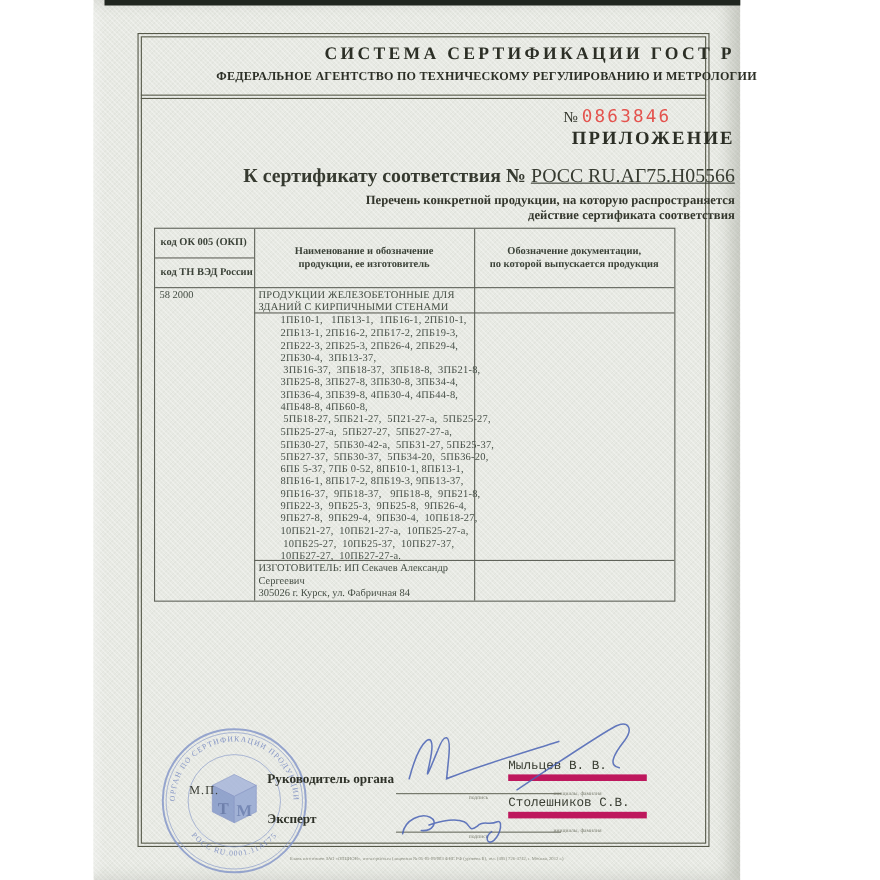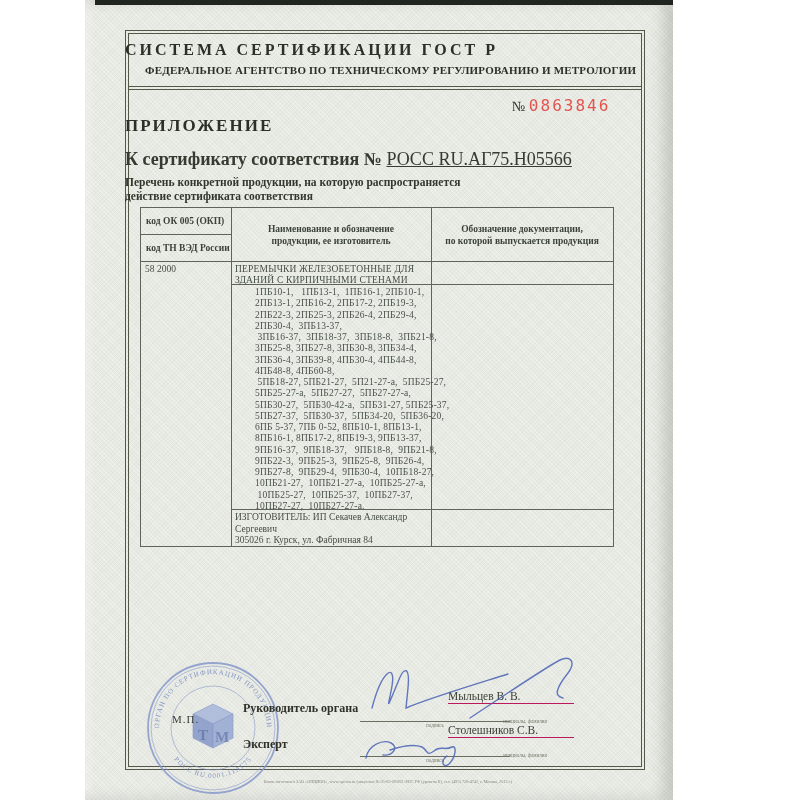--- a/index.html
+++ b/index.html
@@ -12,43 +12,43 @@
            repeating-linear-gradient(45deg, rgba(255,255,255,.30) 0 1px, rgba(0,0,0,0) 1px 3px),
            repeating-linear-gradient(-45deg, rgba(120,128,115,.05) 0 1px, rgba(0,0,0,0) 1px 3px);
          box-shadow:inset -10px 0 14px rgba(110,115,102,.28), inset 4px 0 8px rgba(255,255,255,.4);}
   .topbar{position:absolute;left:95px;top:0;width:578px;height:5px;background:#20261f;}
   
   .frame{position:absolute;left:125px;top:30px;width:518px;height:738px;border:1px solid #565а4c;border:1px solid #555848;}
   .frame-inner{position:absolute;inset:2px;border:1px solid #555848;}
   .header-sep{position:absolute;left:2px;right:2px;top:55px;height:2px;
               border-top:1px solid #555848;border-bottom:1px solid #555848;}
   
-  .t-center{position:absolute;left:125px;width:543px;text-align:left;}
+  .t-center{position:absolute;left:125px;width:543px;text-align:right;}
   .sys-title{top:41px;font-size:16px;font-weight:bold;letter-spacing:3px;color:#2c2f26;}
   .agency{top:64px;font-size:11px;font-weight:bold;letter-spacing:.2px;color:#2c2f26;padding-left:20px;}
   .serial{position:absolute;left:512px;top:96px;font-size:14px;white-space:nowrap;}
   .serial .num{font-family:"DejaVu Sans Mono","Liberation Mono",monospace;
                font-size:16px;color:#e4534e;letter-spacing:2px;}
   .appendix{top:116px;font-size:17px;font-weight:bold;letter-spacing:2px;color:#2c2f26;}
   .certline{top:149px;font-size:18px;font-weight:bold;color:#363a30;}
   .certline .u{text-decoration:underline;font-weight:normal;}
   .sub1{top:176px;font-size:11.5px;font-weight:bold;}
   .sub2{top:190px;font-size:11.5px;font-weight:bold;}
   
   .tbl{position:absolute;left:140px;top:207px;width:472px;height:338px;border:1px solid #60635a;}
   .vline{position:absolute;top:0;bottom:0;width:1px;background:#60635a;}
   .hline{position:absolute;height:1px;background:#60635a;}
   .cell{position:absolute;font-size:9.5px;line-height:11px;color:#454e44;}
   .hdr{font-weight:bold;color:#3b4238;text-align:center;font-size:9.5px;line-height:12px;}
   .plist div{white-space:pre;font-size:9.5px;line-height:11.25px;color:#49524a;letter-spacing:.2px;margin-left:20px;}
   
   .role{position:absolute;left:243px;font-size:12px;font-weight:bold;color:#2e3128;}
   .sigline{position:absolute;left:360px;width:150px;border-bottom:1px solid #6a6d60;}
-  .nameline{position:absolute;left:448px;width:126px;border-bottom:1px solid #be185d;
-            font-size:11.5px;color:#3a3e33;padding-bottom:1px;white-space:nowrap;}
+  .nameline{position:absolute;left:462px;width:126px;border-bottom:6px solid #be185d;
+            font-size:11.5px;color:#3a3e33;padding-bottom:1px;white-space:nowrap;font-family:Liberation Mono, monospace;}
   .tiny{position:absolute;font-size:6px;color:#7b7e70;text-align:center;transform:scale(.85);transform-origin:center top;}
   .mp{position:absolute;left:172px;top:713px;font-size:11px;color:#3a3d35;letter-spacing:1px;}
   .stamp{position:absolute;left:143px;top:658px;opacity:.82;}
   .sigink{position:absolute;left:340px;top:638px;}
   .imprint{position:absolute;left:188px;top:779px;width:400px;text-align:center;
            font-size:6px;color:#878a7c;transform:scale(.7);transform-origin:center top;white-space:nowrap;}
 </style>
 </head>
 <body>
 
@@ -96,21 +96,21 @@
       <div>продукции, ее изготовитель</div>
     </div>
     <div class="cell hdr" style="left:290px;top:15px;width:182px;">
       <div>Обозначение документации,</div>
       <div>по которой выпускается продукция</div>
     </div>
 
     <div class="cell" style="left:4px;top:56px;">58 2000</div>
 
     <div class="cell" style="left:94px;top:56px;width:194px;letter-spacing:.2px;">
-      <div>ПЕРЕМЫЧКИ ЖЕЛЕЗОБЕТОННЫЕ ДЛЯ</div>
+      <div>ПРОДУКЦИИ ЖЕЛЕЗОБЕТОННЫЕ ДЛЯ</div>
       <div>ЗДАНИЙ  С КИРПИЧНЫМИ СТЕНАМИ</div>
     </div>
 
     <div class="cell plist" style="left:94px;top:79px;width:194px;">
         <div>1ПБ10-1,   1ПБ13-1,  1ПБ16-1, 2ПБ10-1,</div>
         <div>2ПБ13-1, 2ПБ16-2, 2ПБ17-2, 2ПБ19-3,</div>
         <div>2ПБ22-3, 2ПБ25-3, 2ПБ26-4, 2ПБ29-4,</div>
         <div>2ПБ30-4,  3ПБ13-37,</div>
         <div> 3ПБ16-37,  3ПБ18-37,  3ПБ18-8,  3ПБ21-8,</div>
         <div>3ПБ25-8, 3ПБ27-8, 3ПБ30-8, 3ПБ34-4,</div>

